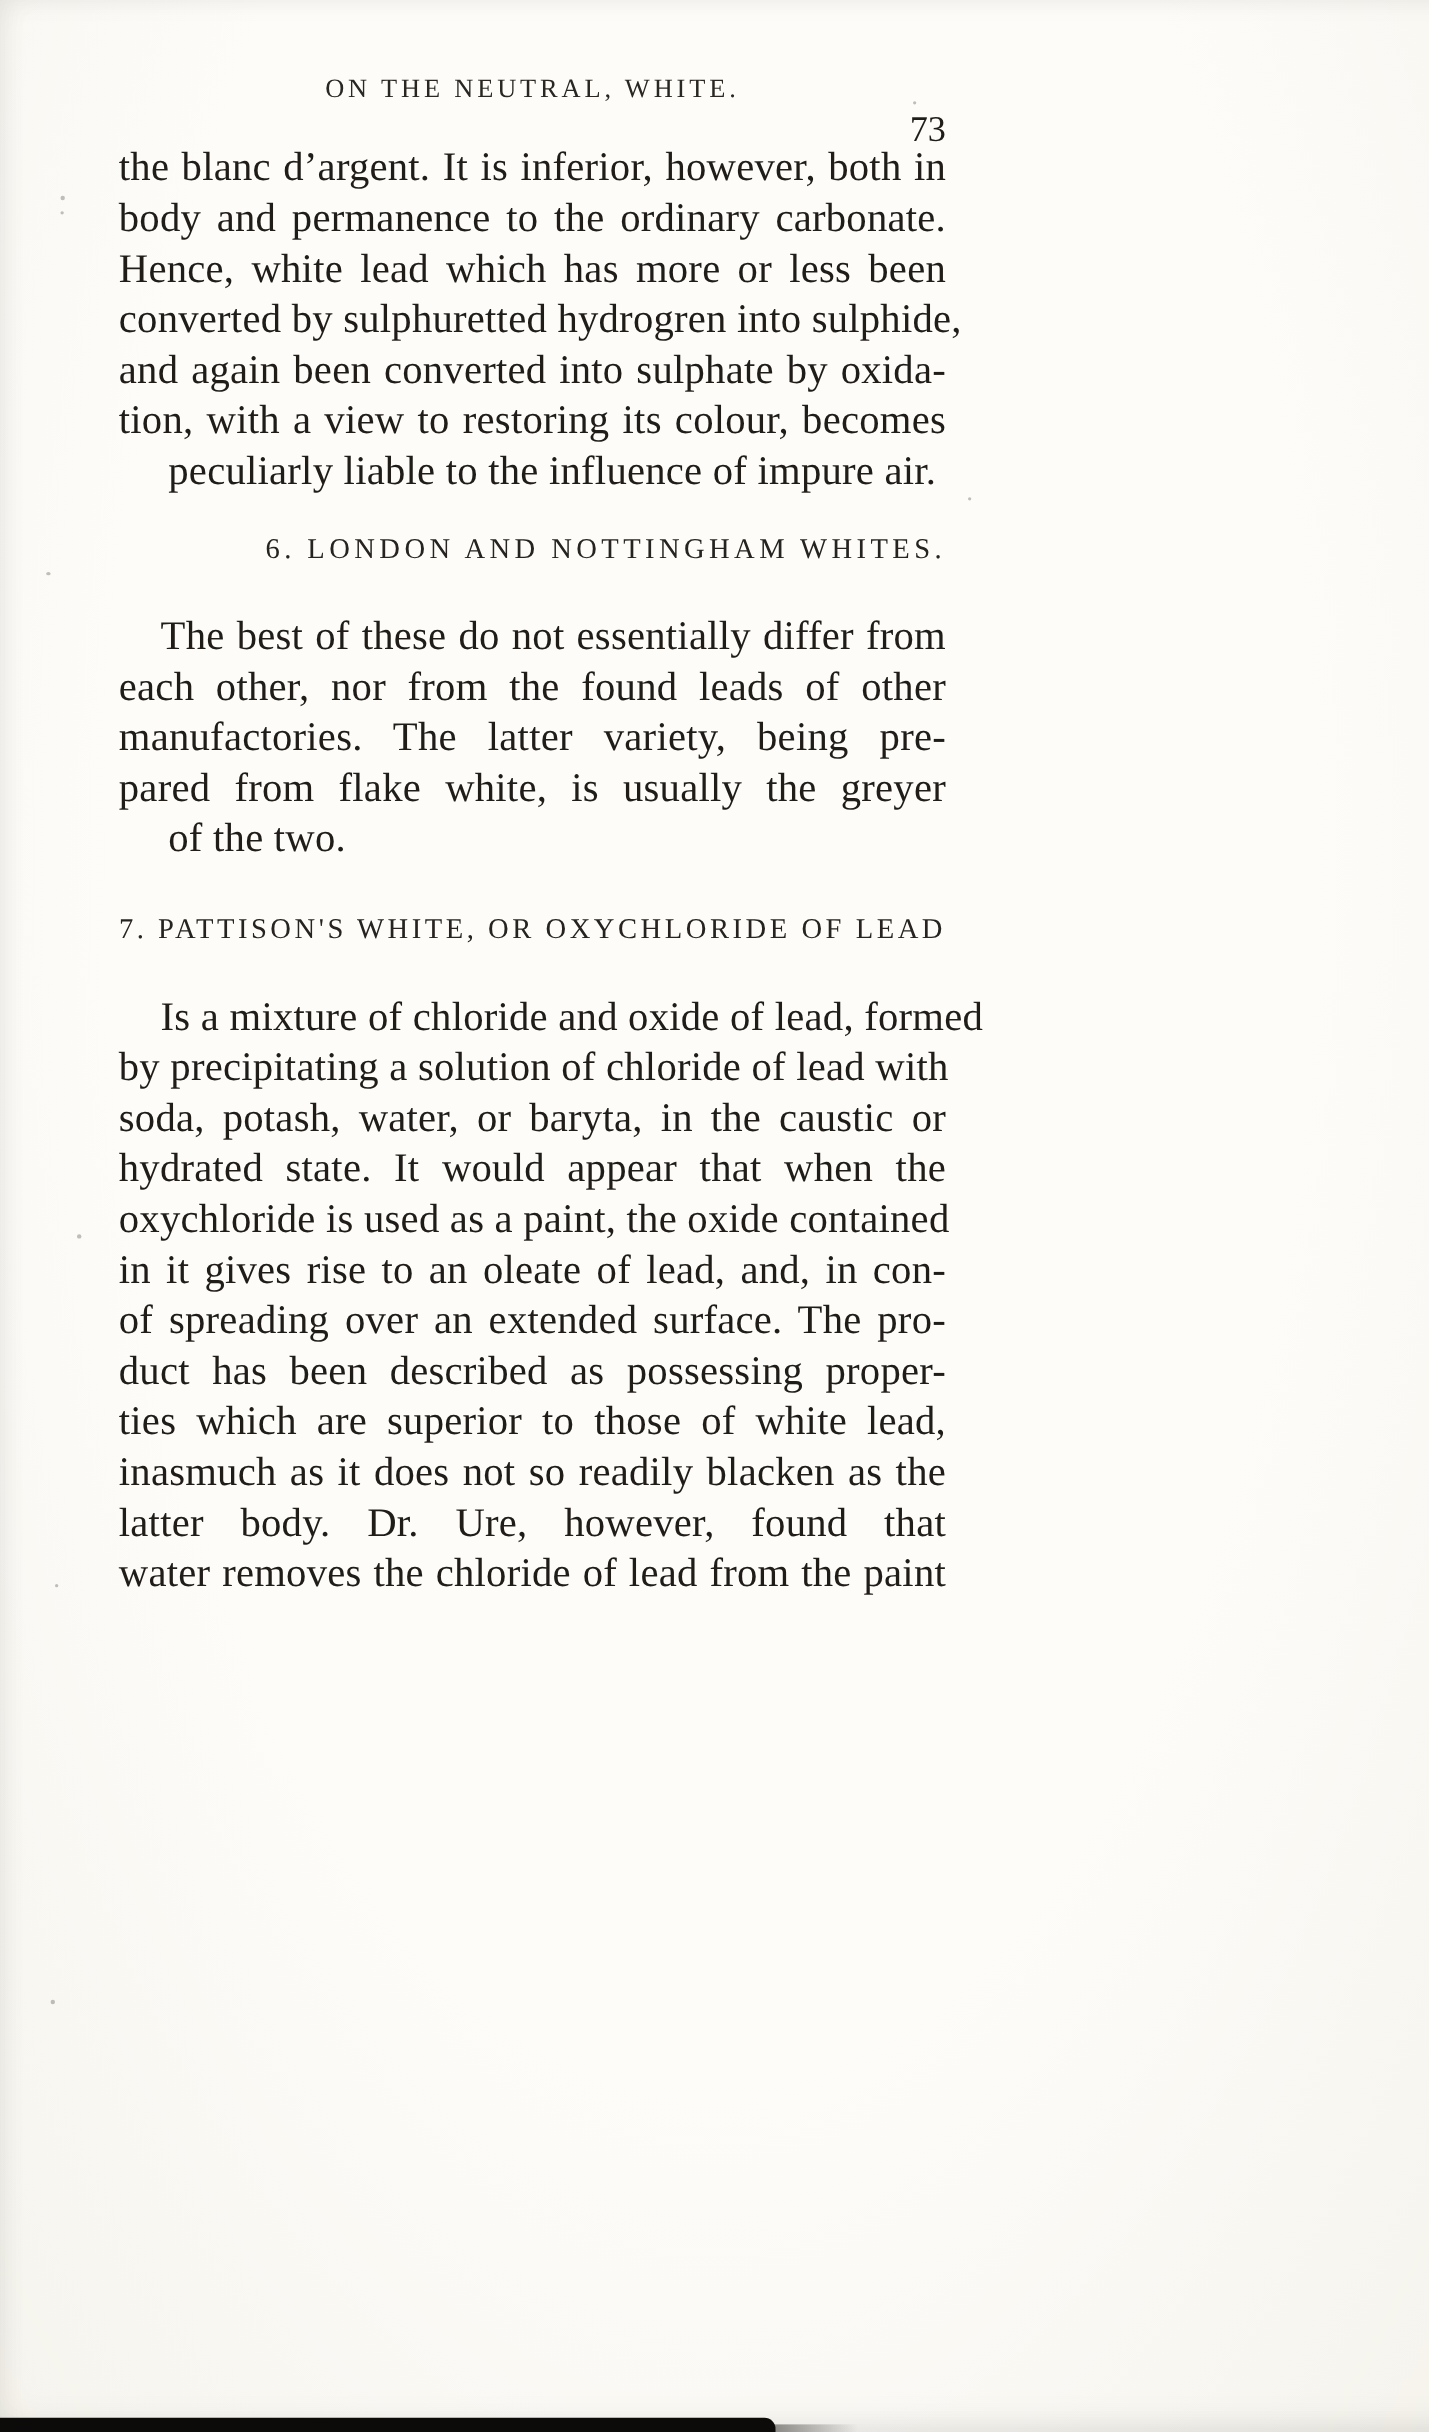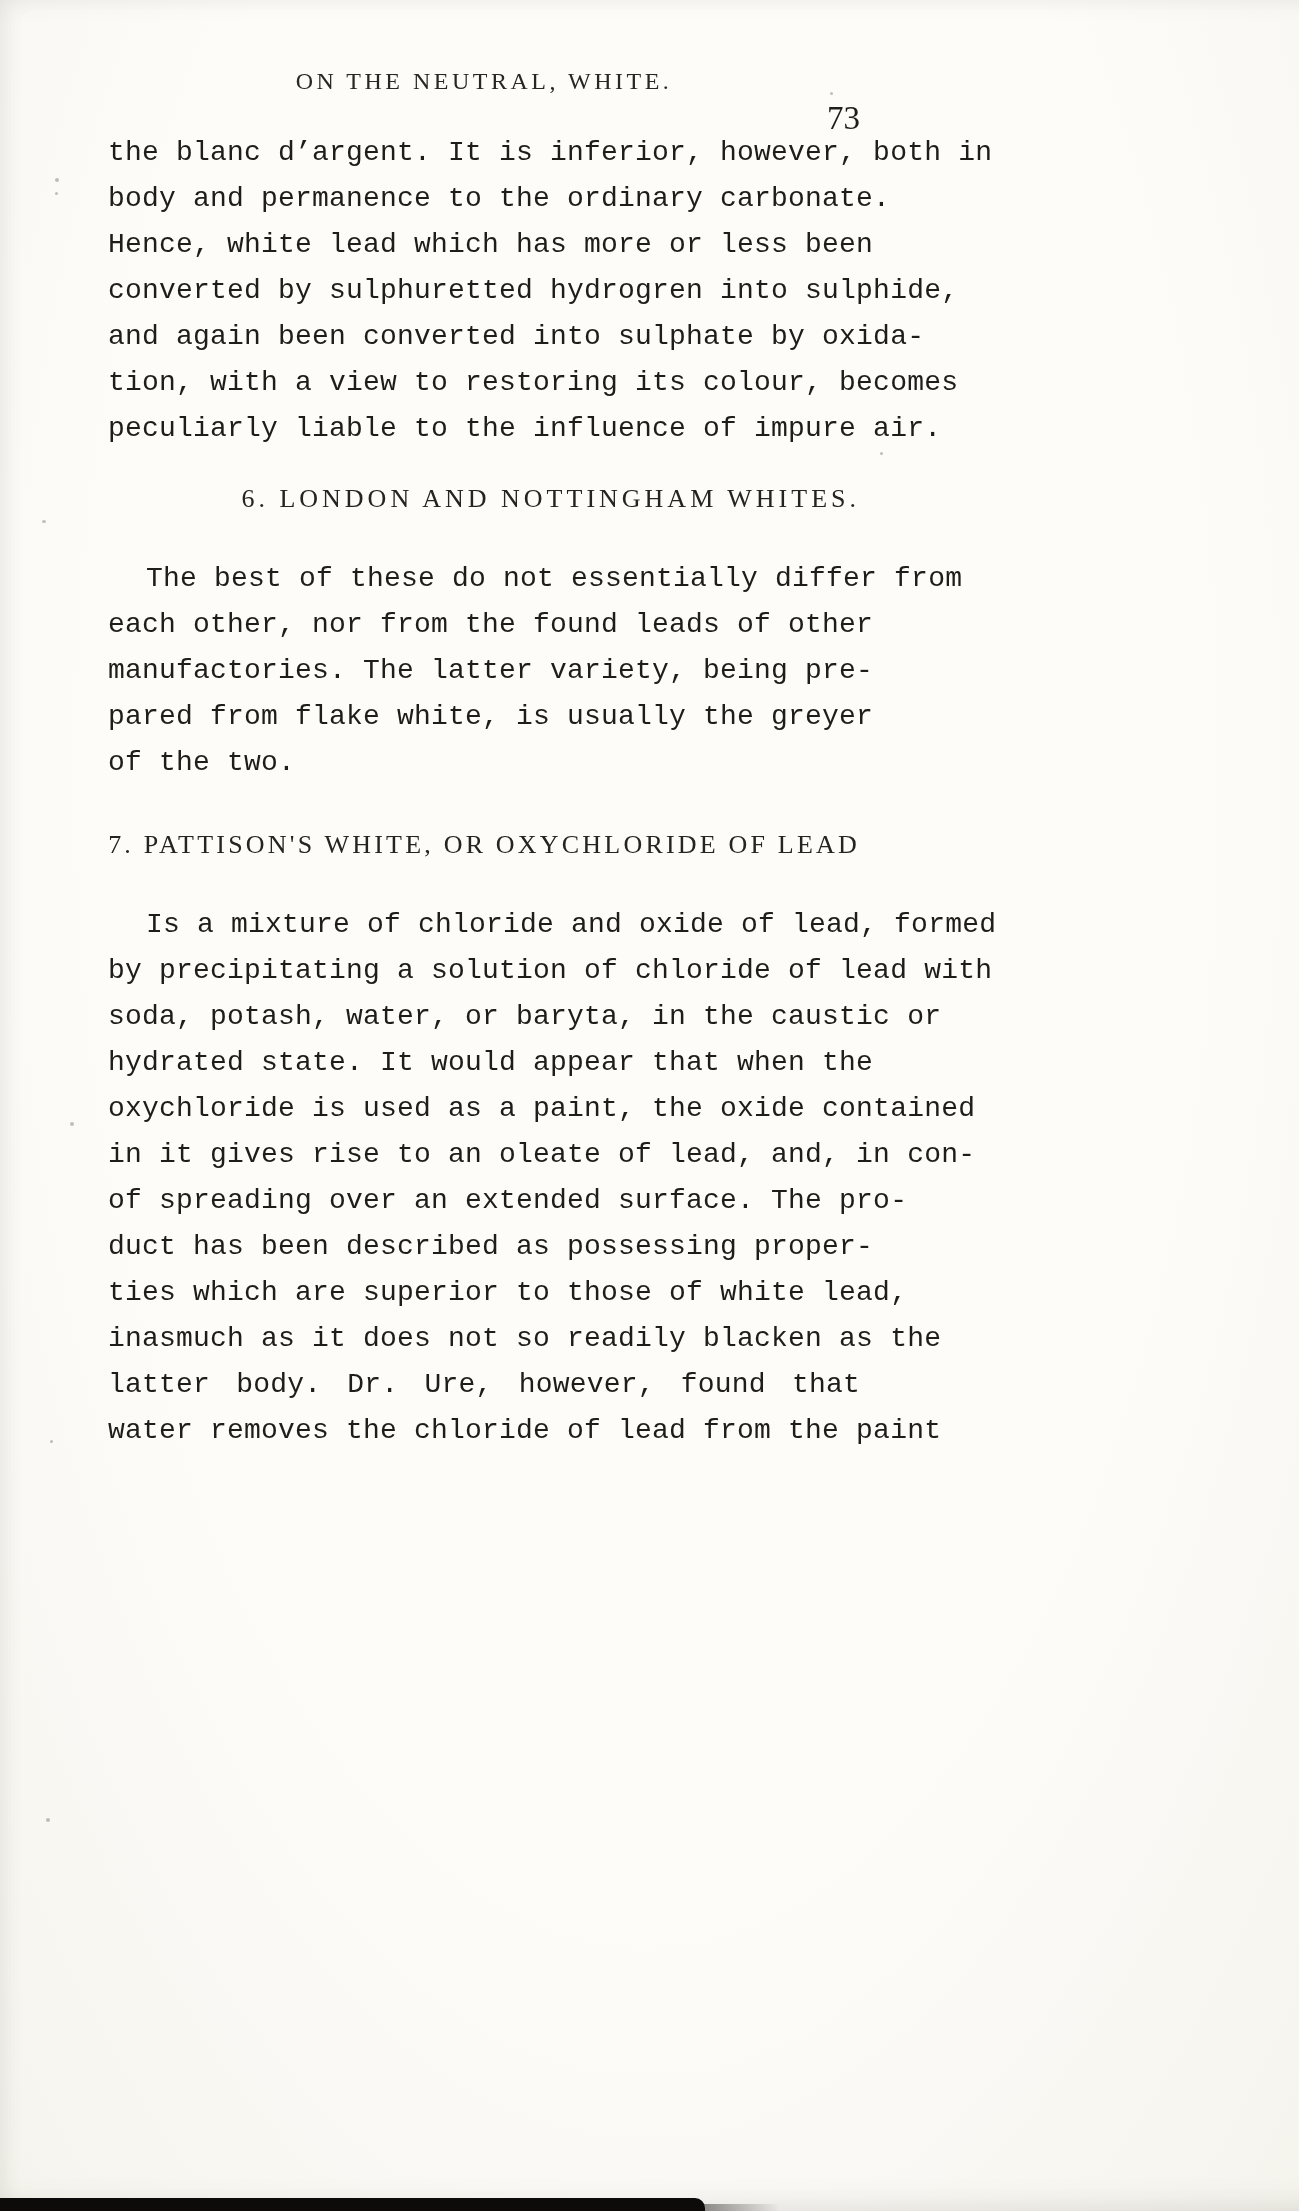--- a/index.html
+++ b/index.html
@@ -47,30 +47,30 @@
     font-size: 33px;
     line-height: 42px;
     margin-top: 37px;
   }
   .paragraph {
     width: 100%;
   }
   .line {
     height: 46px;
     line-height: 46px;
-    font-size: 28px;
+    font-size: 37px;
     text-align: justify;
     text-align-last: justify;
     text-justify: inter-word;
     white-space: nowrap;
     letter-spacing: 0.2px;
-    font-family: Liberation Mono, monospace;
   }
   .line-last {
     text-align-last: left;
+    margin-left: 45px;
   }
   .line-indent {
     text-indent: 38px;
   }
   .section-heading {
     font-size: 26px;
     font-weight: normal;
     text-align: right;
     letter-spacing: 4px;
     margin: 32px 0 42px 0;

